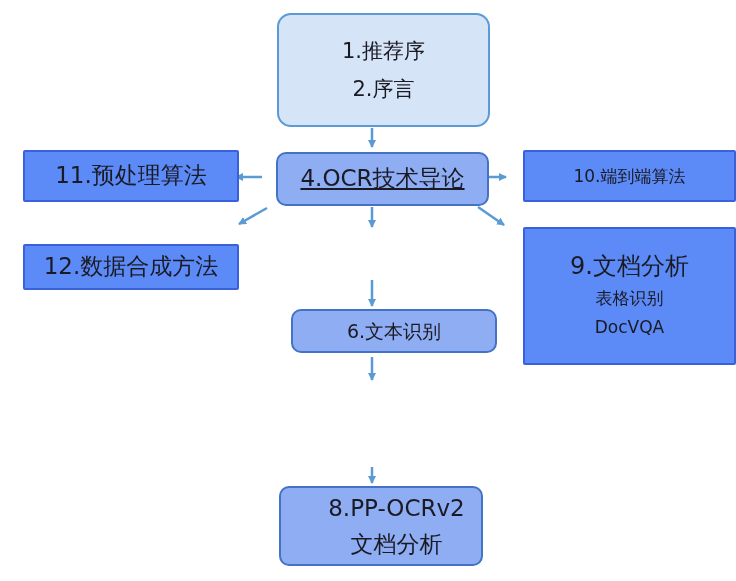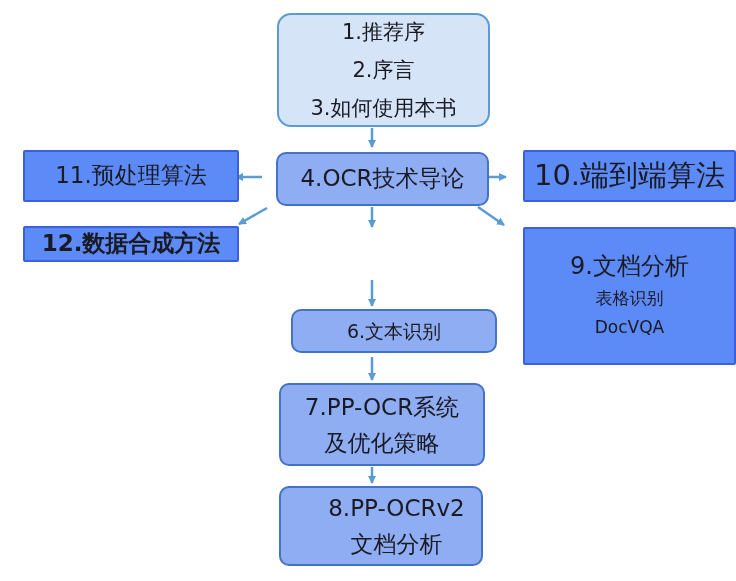--- a/index.html
+++ b/index.html
@@ -57,28 +57,28 @@
     border-radius: 10px;
   }
   
   .node.side-style {
     background: var(--side-fill);
     border: 2px solid var(--side-border);
     border-radius: 2px;
   }
 
   #node-intro  { left: 266px; top: 13px;  width: 213px; height: 114px; font-size: 21px; line-height: 38px; }
-  #node-ch4    { left: 265px; top: 152px; width: 213px; height: 54px;  font-size: 23px; }
+  #node-ch4    { left: 265px; top: 152px; width: 213px; height: 54px;  font-size: 23px; text-decoration: underline; }
   #node-ch5    { left: 268px; top: 231px; width: 206px; height: 47px;  font-size: 23px; }
   #node-ch6    { left: 280px; top: 309px; width: 206px; height: 44px;  font-size: 19px; }
   #node-ch7    { left: 268px; top: 383px; width: 206px; height: 83px;  font-size: 23px; line-height: 36px; }
   #node-ch8    { left: 268px; top: 486px; width: 204px; height: 80px;  font-size: 23px; line-height: 36px; padding-left: 31px; }
   #node-ch11   { left: 12px;  top: 150px; width: 216px; height: 52px;  font-size: 23px; }
-  #node-ch12   { left: 12px;  top: 226px; width: 216px; height: 36px;  font-size: 23px; font-weight: bold; }
-  #node-ch10   { left: 512px; top: 150px; width: 213px; height: 52px;  font-size: 29px; }
+  #node-ch12   { left: 12px;  top: 244px; width: 216px; height: 46px;  font-size: 23px; }
+  #node-ch10   { left: 512px; top: 150px; width: 213px; height: 52px;  font-size: 17px; }
   #node-ch9    { left: 512px; top: 227px; width: 213px; height: 138px; }
 
   #node-ch9 .node-title { font-size: 24px; line-height: 32px; margin-bottom: 2px; }
   #node-ch9 .node-sub   { font-size: 17px; line-height: 29px; }
 </style>
 </head>
 <body>
 
 <div class="canvas">
 
@@ -95,36 +95,31 @@
     <line x1="372" y1="467" x2="372" y2="483" marker-end="url(#ah)"></line>
     <line x1="262" y1="177" x2="236" y2="177" marker-end="url(#ah)"></line>
     <line x1="481" y1="177" x2="506" y2="177" marker-end="url(#ah)"></line>
     <line x1="267" y1="208" x2="239" y2="224" marker-end="url(#ah)"></line>
     <line x1="478" y1="207" x2="504" y2="225" marker-end="url(#ah)"></line>
   </svg>
 
   <div class="node intro-style" id="node-intro">
     <div class="node-line">1.推荐序</div>
     <div class="node-line">2.序言</div>
-    <div class="node-line">3.如何使用本书</div>
   </div>
 
   <div class="node main-style" id="node-ch4">
     <div class="node-line">4.OCR技术导论</div>
   </div>
 
 
   <div class="node main-style" id="node-ch6">
     <div class="node-line">6.文本识别</div>
   </div>
 
-  <div class="node main-style" id="node-ch7">
-    <div class="node-line">7.PP-OCR系统</div>
-    <div class="node-line">及优化策略</div>
-  </div>
 
   <div class="node main-style" id="node-ch8">
     <div class="node-line">8.PP-OCRv2</div>
     <div class="node-line">文档分析</div>
   </div>
 
   <div class="node side-style" id="node-ch11">
     <div class="node-line">11.预处理算法</div>
   </div>
 

